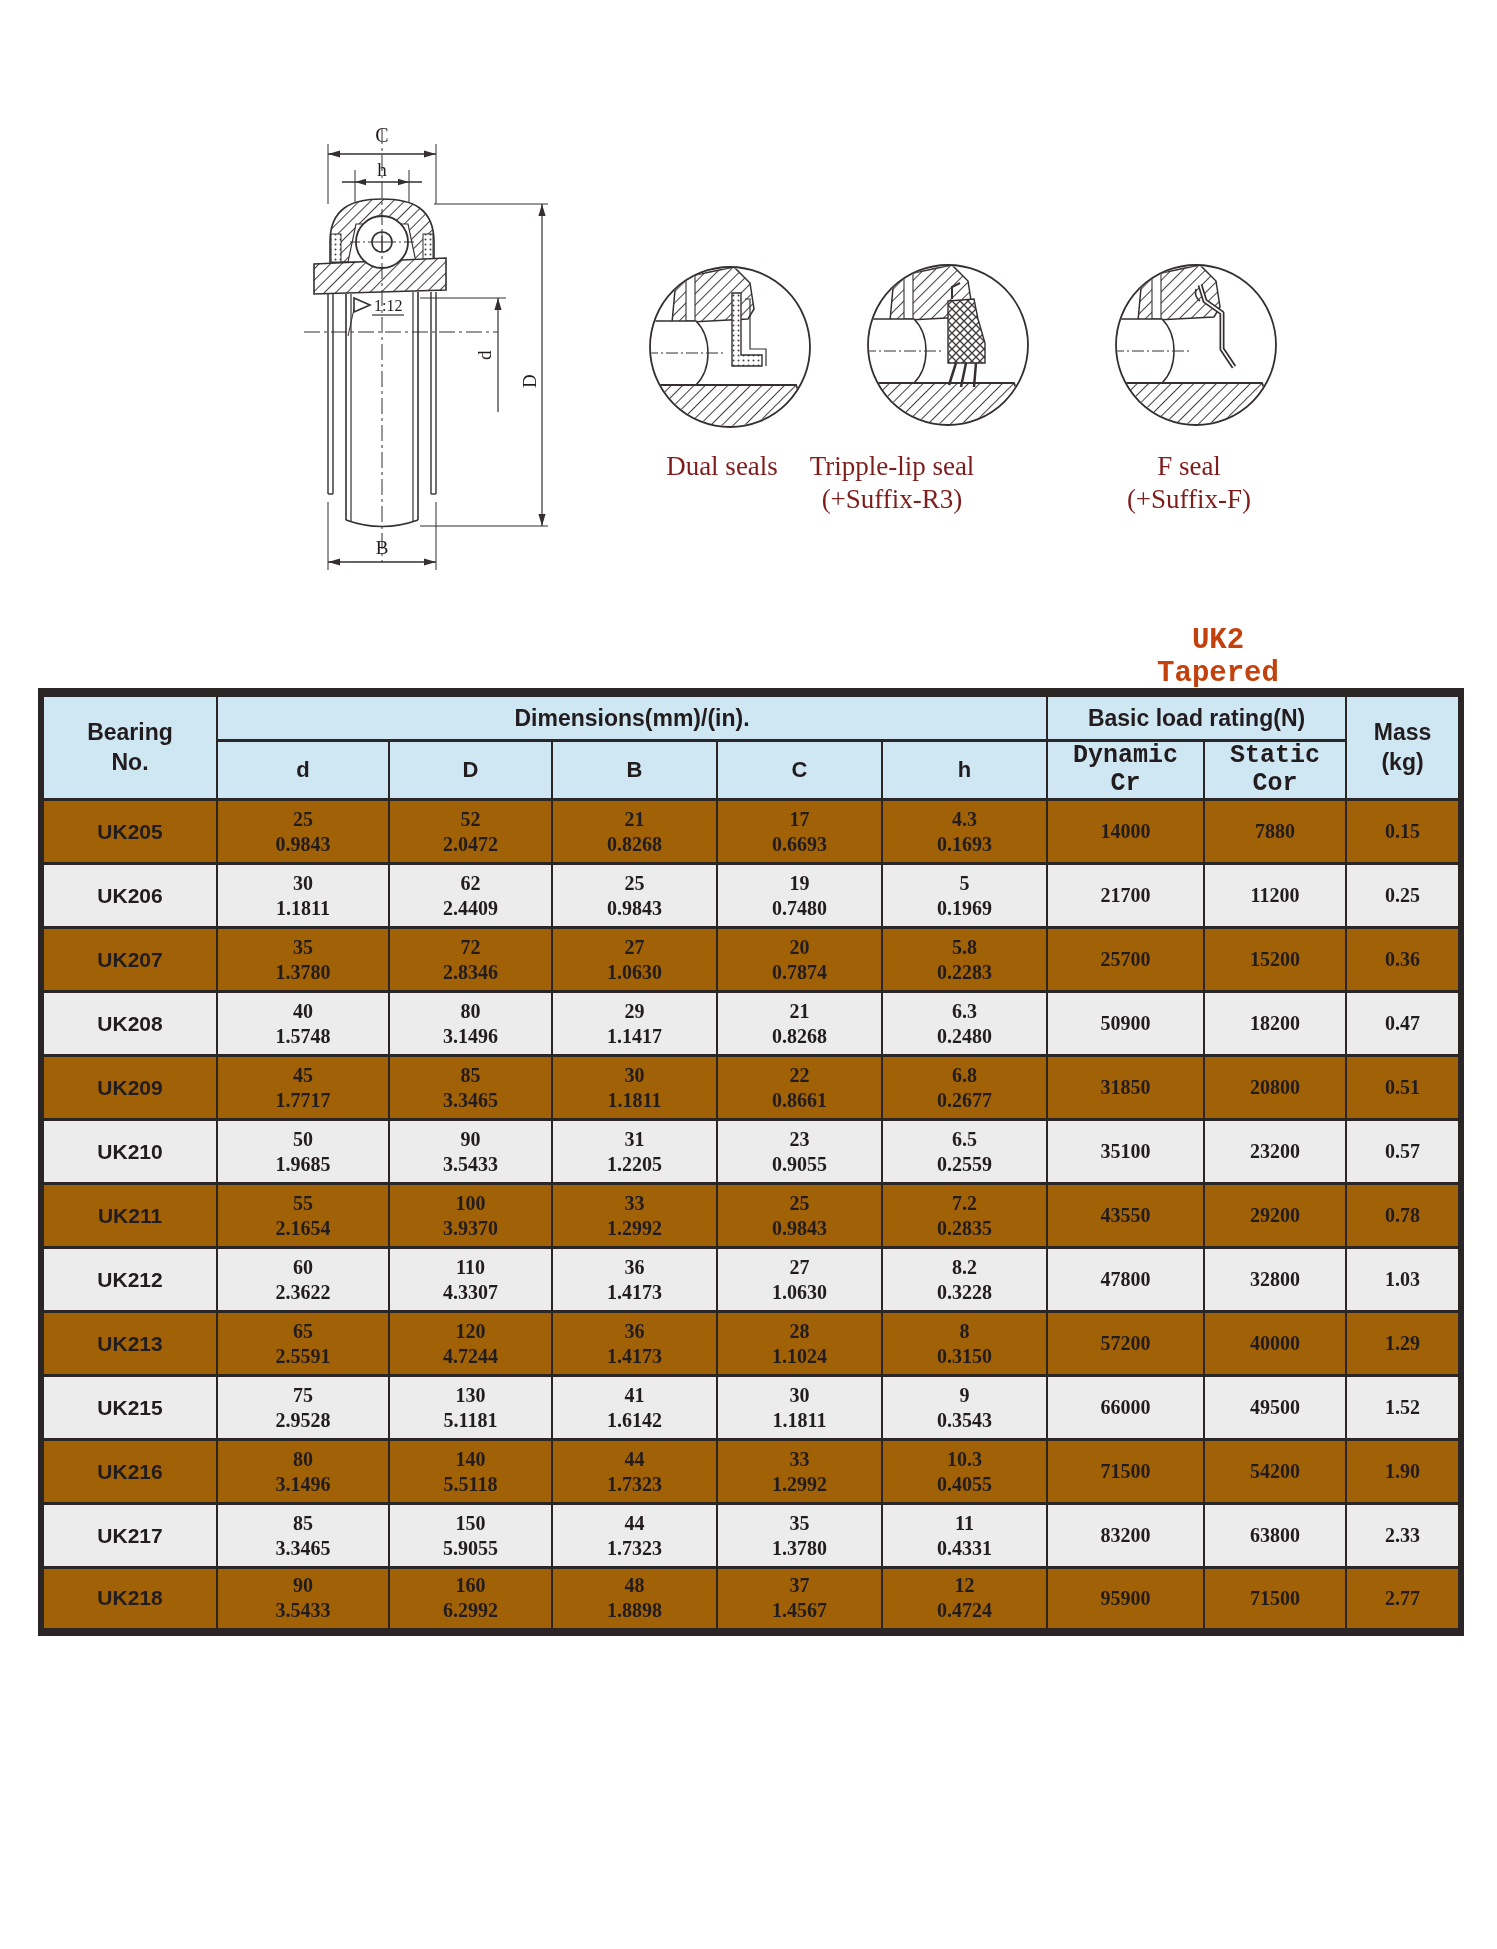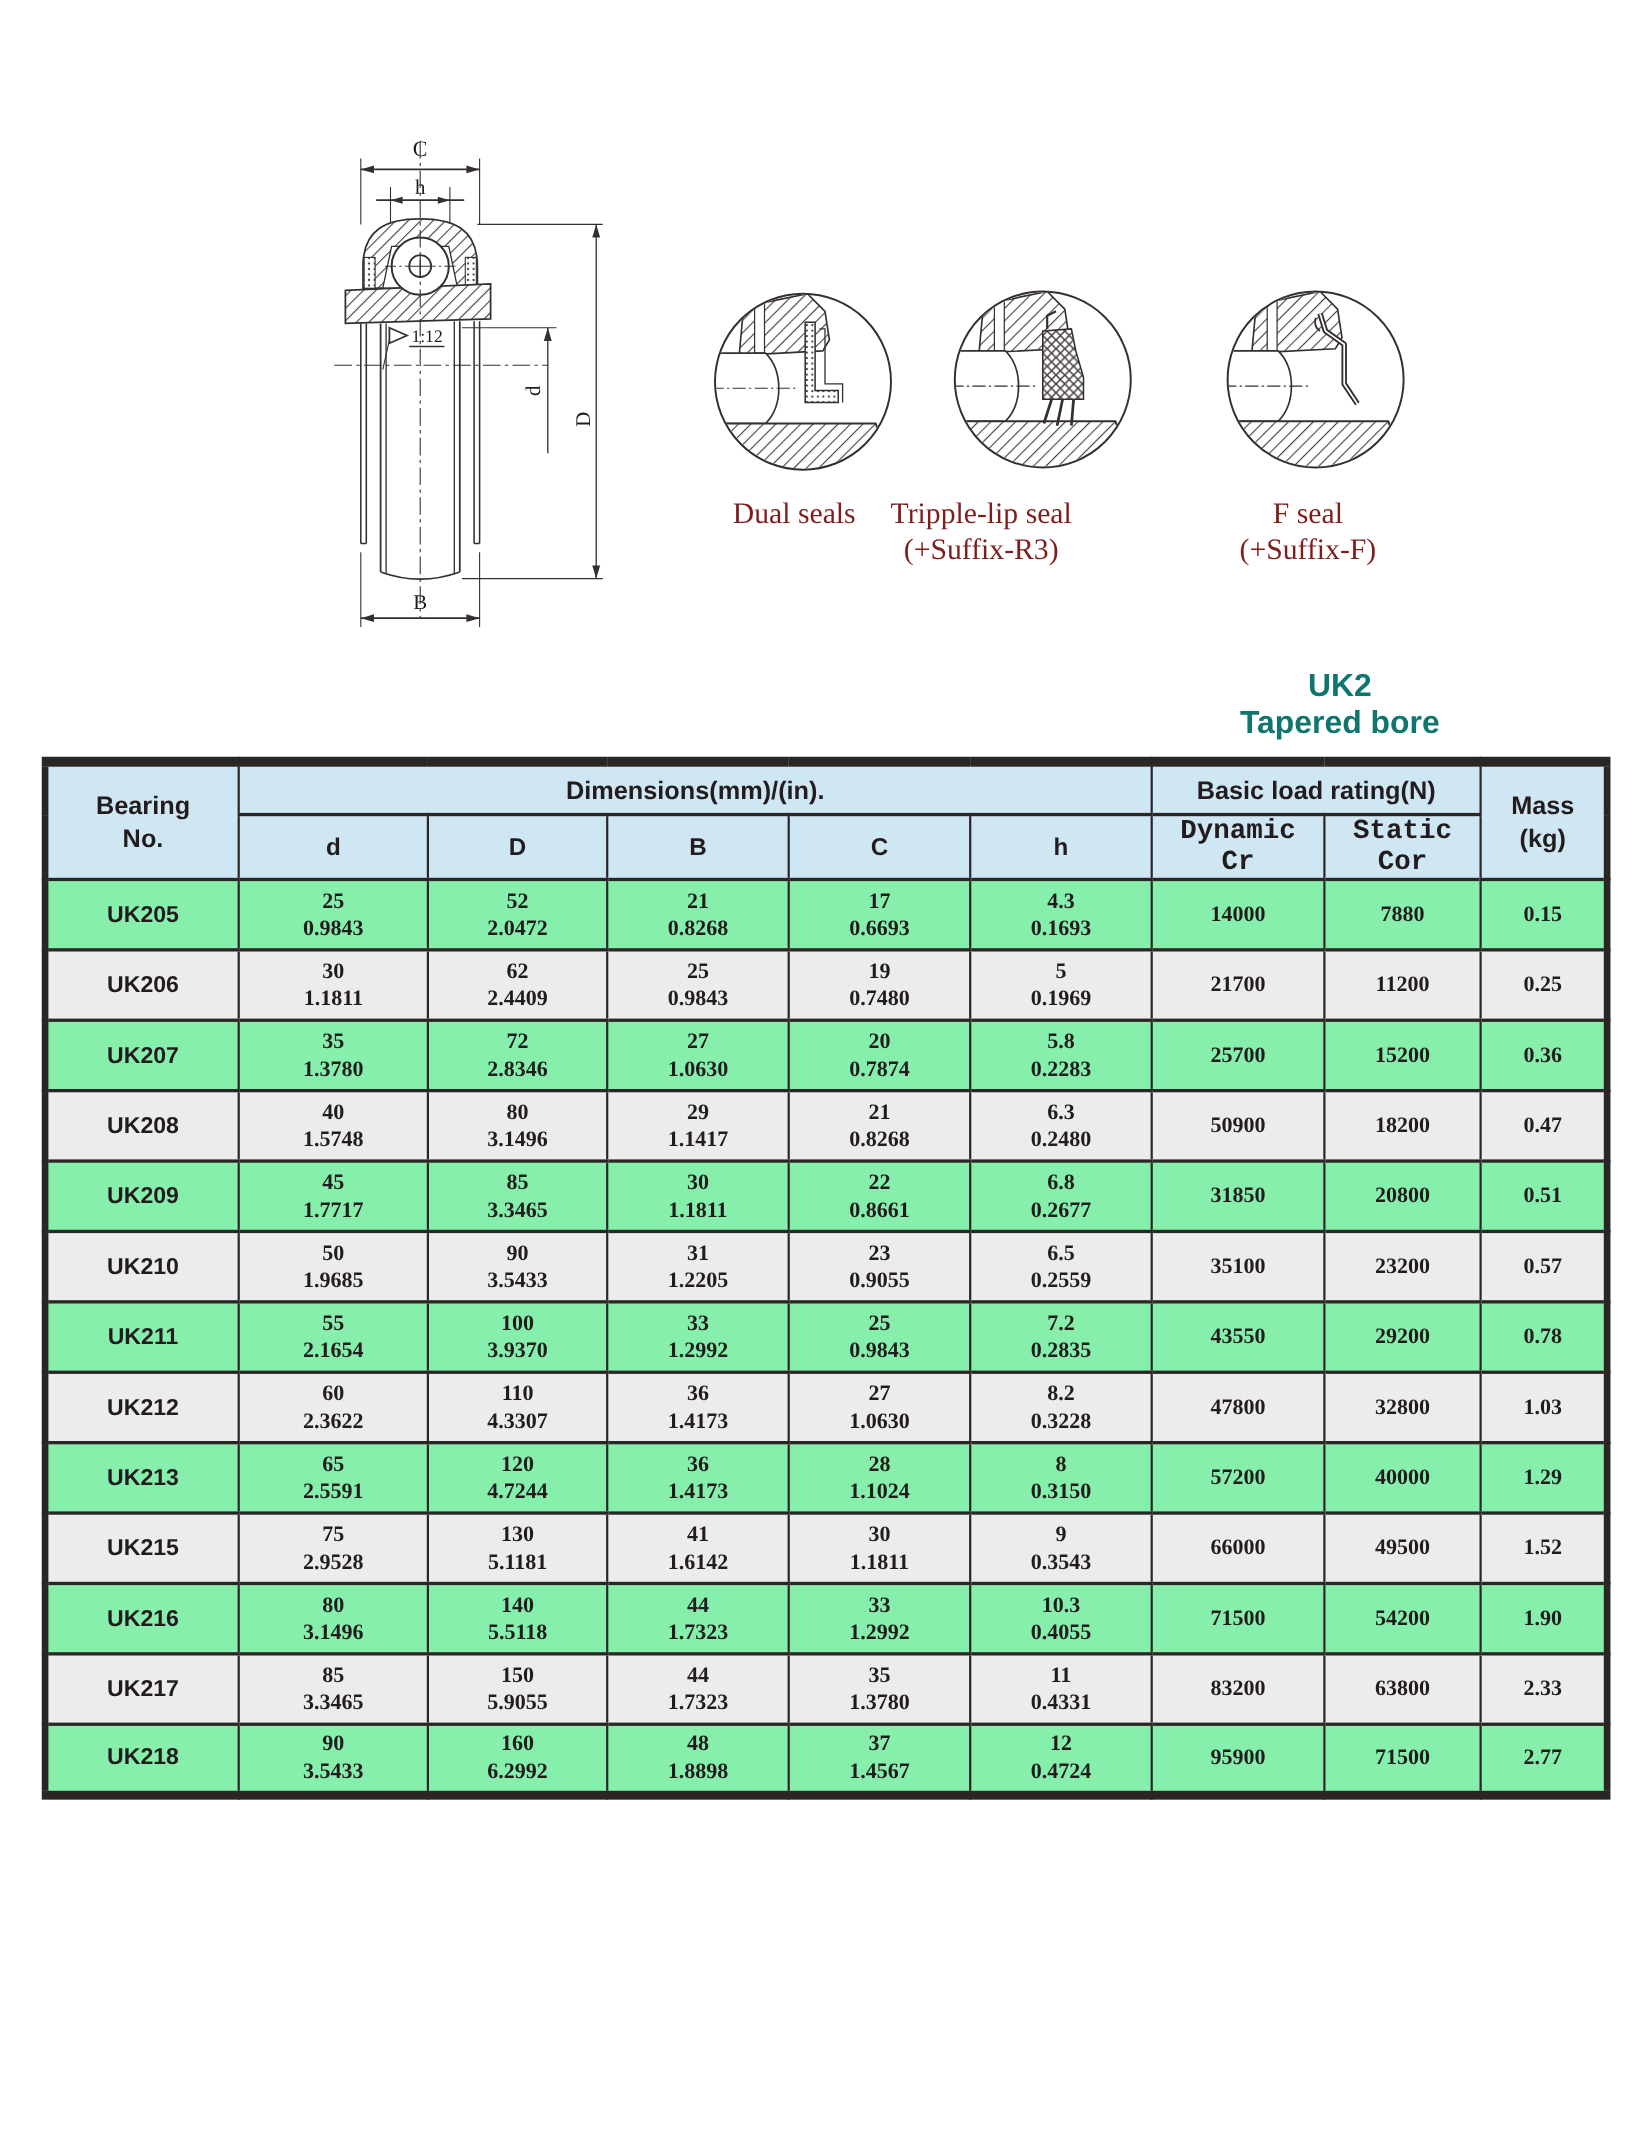--- a/index.html
+++ b/index.html
@@ -10,29 +10,29 @@
   }
   .abs { position:absolute; }
 
   
   .draw-ink { stroke:#352f30; }
   .seal-caption {
     position:absolute; text-align:center;
     font-family:"Liberation Serif", serif; font-size:27px; line-height:33px; color:#7f1d1d;
   }
   .series-label {
-    position:absolute; left:1118px; top:608px; width:200px; text-align:center;
-    font-family:Liberation Sans, sans-serif; font-weight:bold; font-size:29px;
-    line-height:33px; color:#0f766e;
+    position:absolute; left:1118px; top:624px; width:200px; text-align:center;
+    font-family:Liberation Mono, monospace; font-weight:bold; font-size:29px;
+    line-height:33px; color:#c2410c;
   }
 
   
   table.spec {
     position:absolute; left:38px; top:688px; width:1421px;
-    border-collapse:collapse; table-layout:fixed; background:#86efac;
+    border-collapse:collapse; table-layout:fixed; background:#a16207;
   }
   table.spec { border:6px solid #2b2526; border-top-width:9px; border-bottom-width:8px; }
   table.spec th, table.spec td {
     border-left:2px solid #2b2526; border-right:2px solid #2b2526;
     border-top:3px solid #2b2526; border-bottom:3px solid #2b2526;
     text-align:center; vertical-align:middle; padding:0;
   }
   table.spec thead th { background:#cfe7f3; font-weight:bold; }
   th.hdr-main   { font-size:23px; }
   th.hdr-span   { font-size:23px; height:48px;margin-left:32px; }

